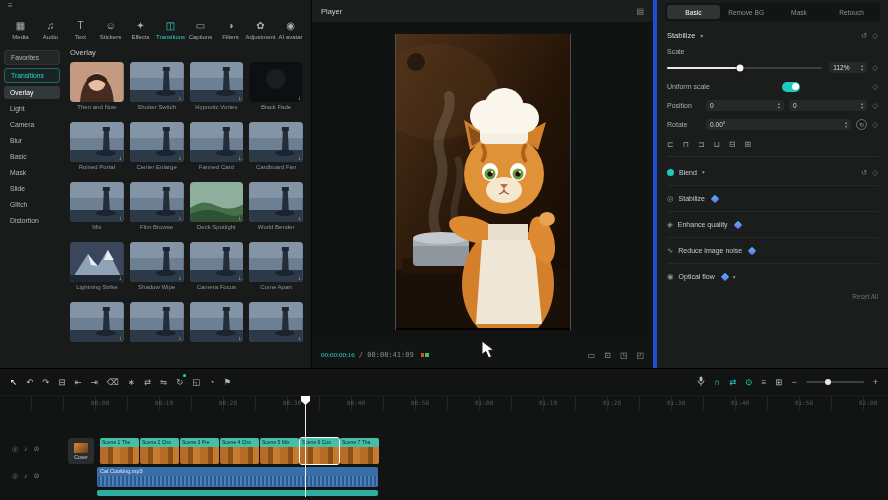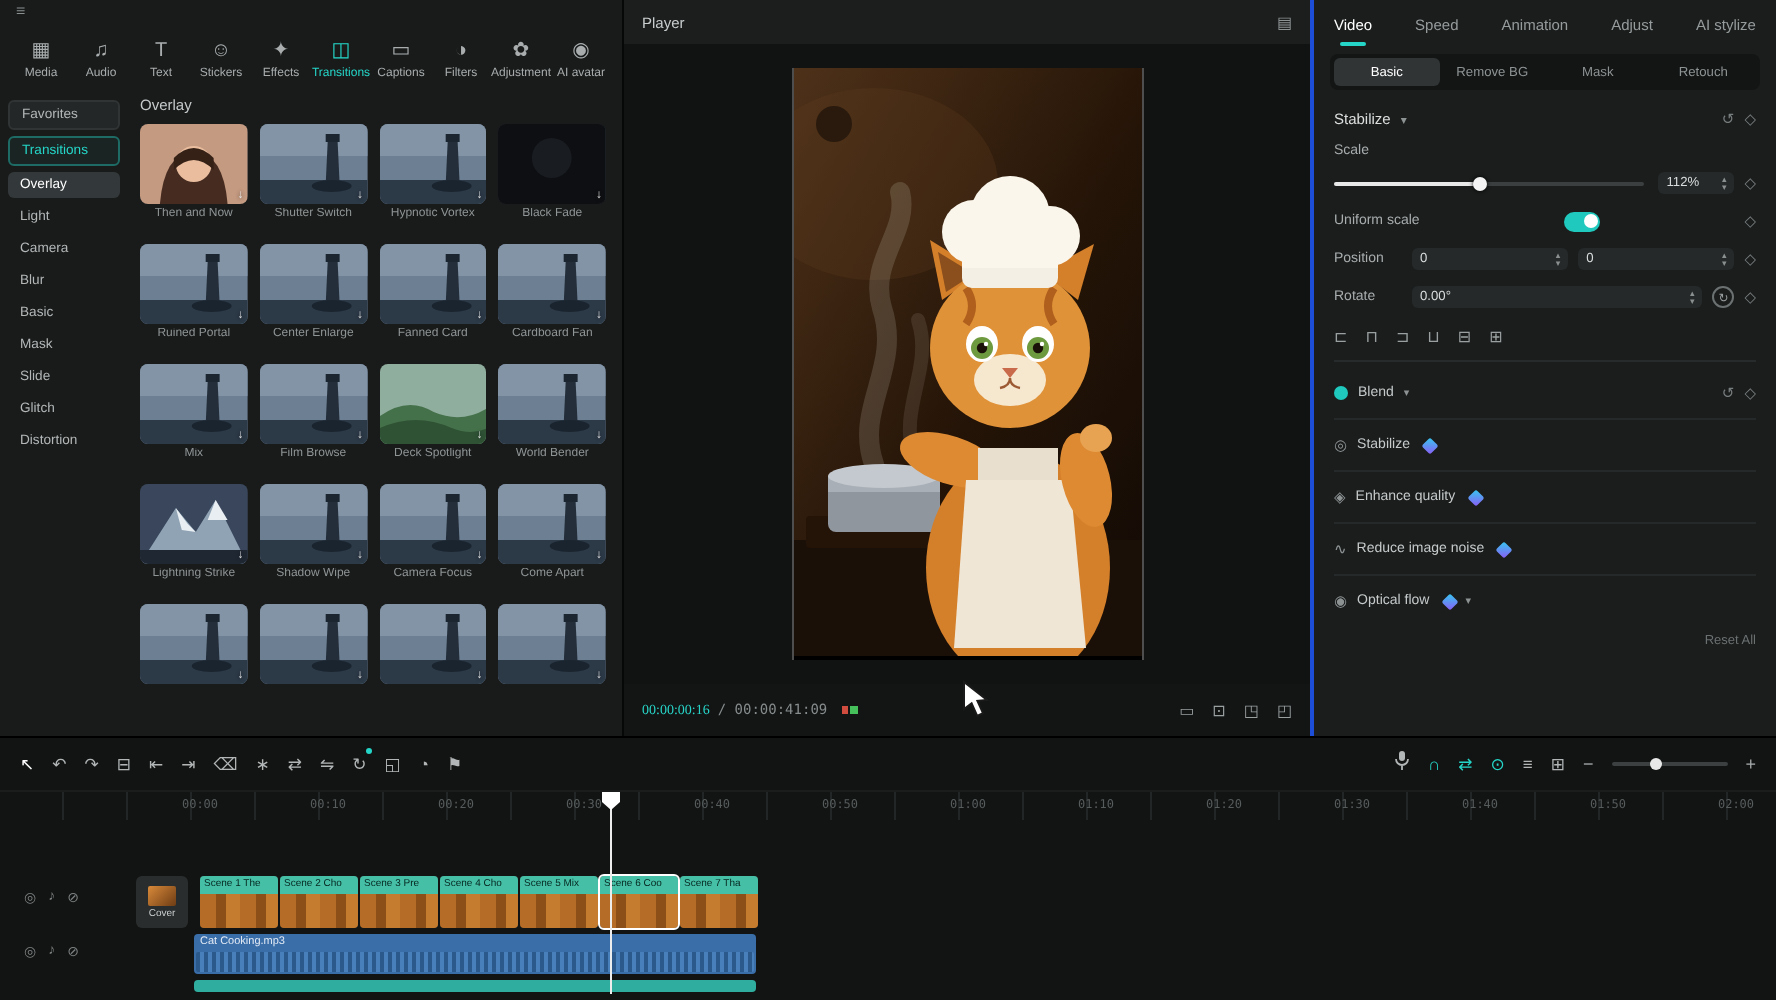--- a/index.html
+++ b/index.html
@@ -25,21 +25,21 @@
 .grid-area{flex:1;padding:2px 8px 0 6px;overflow:hidden}
 .grid-title{font-size:7.5px;color:#c6caca;margin:2px 0 5px}
 .grid{display:grid;grid-template-columns:repeat(4,1fr);gap:10px 6px}
 .cell{cursor:pointer}
 .cell .thumb{height:40px;border-radius:4px;position:relative;overflow:hidden;background:#2a2f35}
 .cell .thumb svg{width:100%;height:100%;display:block}
 .cell .lbl{font-size:6px;color:#8f9494;text-align:center;margin-top:2px;white-space:nowrap;overflow:hidden;text-overflow:ellipsis;height:8px}
 .dl{position:absolute;right:2px;bottom:1px;font-size:6px;color:#eaeaea;opacity:.9;text-shadow:0 0 2px #000}
 
 
-.player-panel{flex:1;background:#131515;display:flex;flex-direction:column;border-right:2px solid #1d4ed8}
+.player-panel{flex:1;background:#131515;display:flex;flex-direction:column;border-right:4px solid #1d4ed8}
 .player-header{height:22px;background:#1c1e1e;display:flex;align-items:center;justify-content:space-between;padding:0 9px;font-size:7.5px;color:#c9cdcd}
 .ph-icon{color:#8d9292;font-size:8px;cursor:pointer}
 .player-stage{flex:1;display:flex;justify-content:center;align-items:center;background:#111313}
 .video-frame{width:176px;height:296px;background:#000;border-left:1px solid #4e4e4e;border-right:1px solid #4e4e4e}
 .video-frame svg{display:block}
 .player-controls{height:26px;display:flex;align-items:center;padding:0 9px;gap:4px;background:#131515}
 .tc-cur{color:#27d3c6;font-family:Liberation Serif, serif;font-size:7px}
 .tc-total{color:#868b8b;font-family:"DejaVu Sans Mono",monospace;font-size:7px}
 .rg-dots{display:flex;gap:1px;margin-left:3px}
 .rg-dots i{width:3.5px;height:3.5px;display:block}
@@ -534,27 +534,20 @@
         <div class="pc-right" id="player-icons">
             <span>▭</span>
             <span>⊡</span>
             <span>◳</span>
             <span>◰</span>
           </div>
       </footer>
     </section>
 
     <section class="props-panel">
-      <div class="props-tabs" id="props-tabs">
-          <span class="ptab active">Video</span>
-          <span class="ptab">Speed</span>
-          <span class="ptab">Animation</span>
-          <span class="ptab">Adjust</span>
-          <span class="ptab">AI stylize</span>
-        </div>
       <div class="sub-tabs" id="sub-tabs">
           <span class="stab active">Basic</span>
           <span class="stab">Remove BG</span>
           <span class="stab">Mask</span>
           <span class="stab">Retouch</span>
         </div>
       <div class="props-body">
         <div class="prow">
           <span class="ptitle">Stabilize</span>
           <span class="caret">▾</span>

